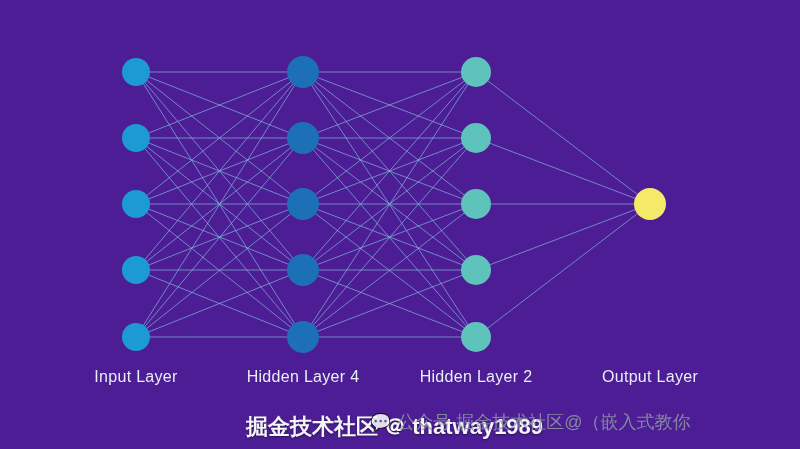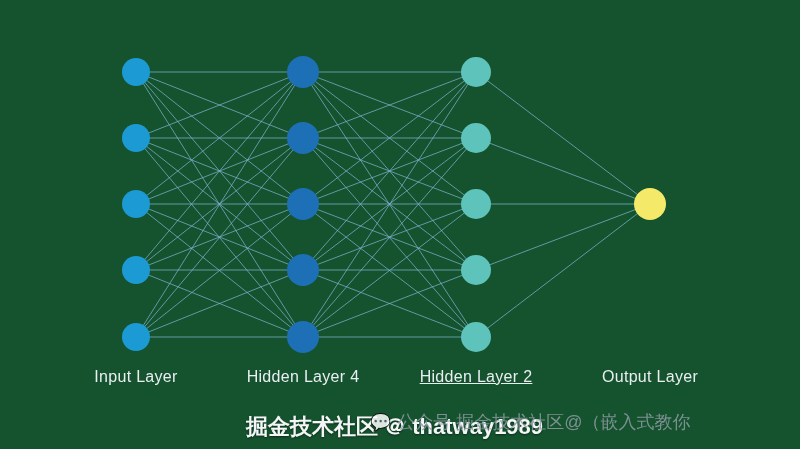--- a/index.html
+++ b/index.html
@@ -27,21 +27,21 @@
     position: absolute;
     top: 368px;
     transform: translateX(-50%);
     color: #e9eef3;
     font-size: 16px;
     letter-spacing: 0.3px;
     white-space: nowrap;
   }
   .label-input   { left: 136px; }
   .label-hidden1 { left: 303px; }
-  .label-hidden2 { left: 476px; text-decoration: underline; }
+  .label-hidden2 { left: 476px; }
   .label-output  { left: 650px; }
 
   .watermark {
     position: absolute;
     left: 0;
     top: 402px;
     width: 800px;
     height: 40px;
     pointer-events: none;
   }
@@ -70,21 +70,21 @@
     color: #f3f5f7;
     font-size: 22px;
     font-weight: bold;
     white-space: nowrap;
     text-shadow: 0 1px 2px rgba(0,0,0,0.45);
   }
 </style>
 </head>
 <body>
 
-<div class="stage" style="background: #14532d;">
+<div class="stage" style="background: #4c1d95;">
   <svg class="network-svg" viewBox="0 0 800 449" xmlns="http://www.w3.org/2000/svg">
       <line x1="136" y1="72" x2="303" y2="72" stroke="#82b6da" stroke-width="1" opacity="0.7"></line>
       <line x1="136" y1="72" x2="303" y2="138" stroke="#82b6da" stroke-width="1" opacity="0.7"></line>
       <line x1="136" y1="72" x2="303" y2="204" stroke="#82b6da" stroke-width="1" opacity="0.7"></line>
       <line x1="136" y1="72" x2="303" y2="270" stroke="#82b6da" stroke-width="1" opacity="0.7"></line>
       <line x1="136" y1="72" x2="303" y2="337" stroke="#82b6da" stroke-width="1" opacity="0.7"></line>
       <line x1="136" y1="138" x2="303" y2="72" stroke="#82b6da" stroke-width="1" opacity="0.7"></line>
       <line x1="136" y1="138" x2="303" y2="138" stroke="#82b6da" stroke-width="1" opacity="0.7"></line>
       <line x1="136" y1="138" x2="303" y2="204" stroke="#82b6da" stroke-width="1" opacity="0.7"></line>
       <line x1="136" y1="138" x2="303" y2="270" stroke="#82b6da" stroke-width="1" opacity="0.7"></line>

